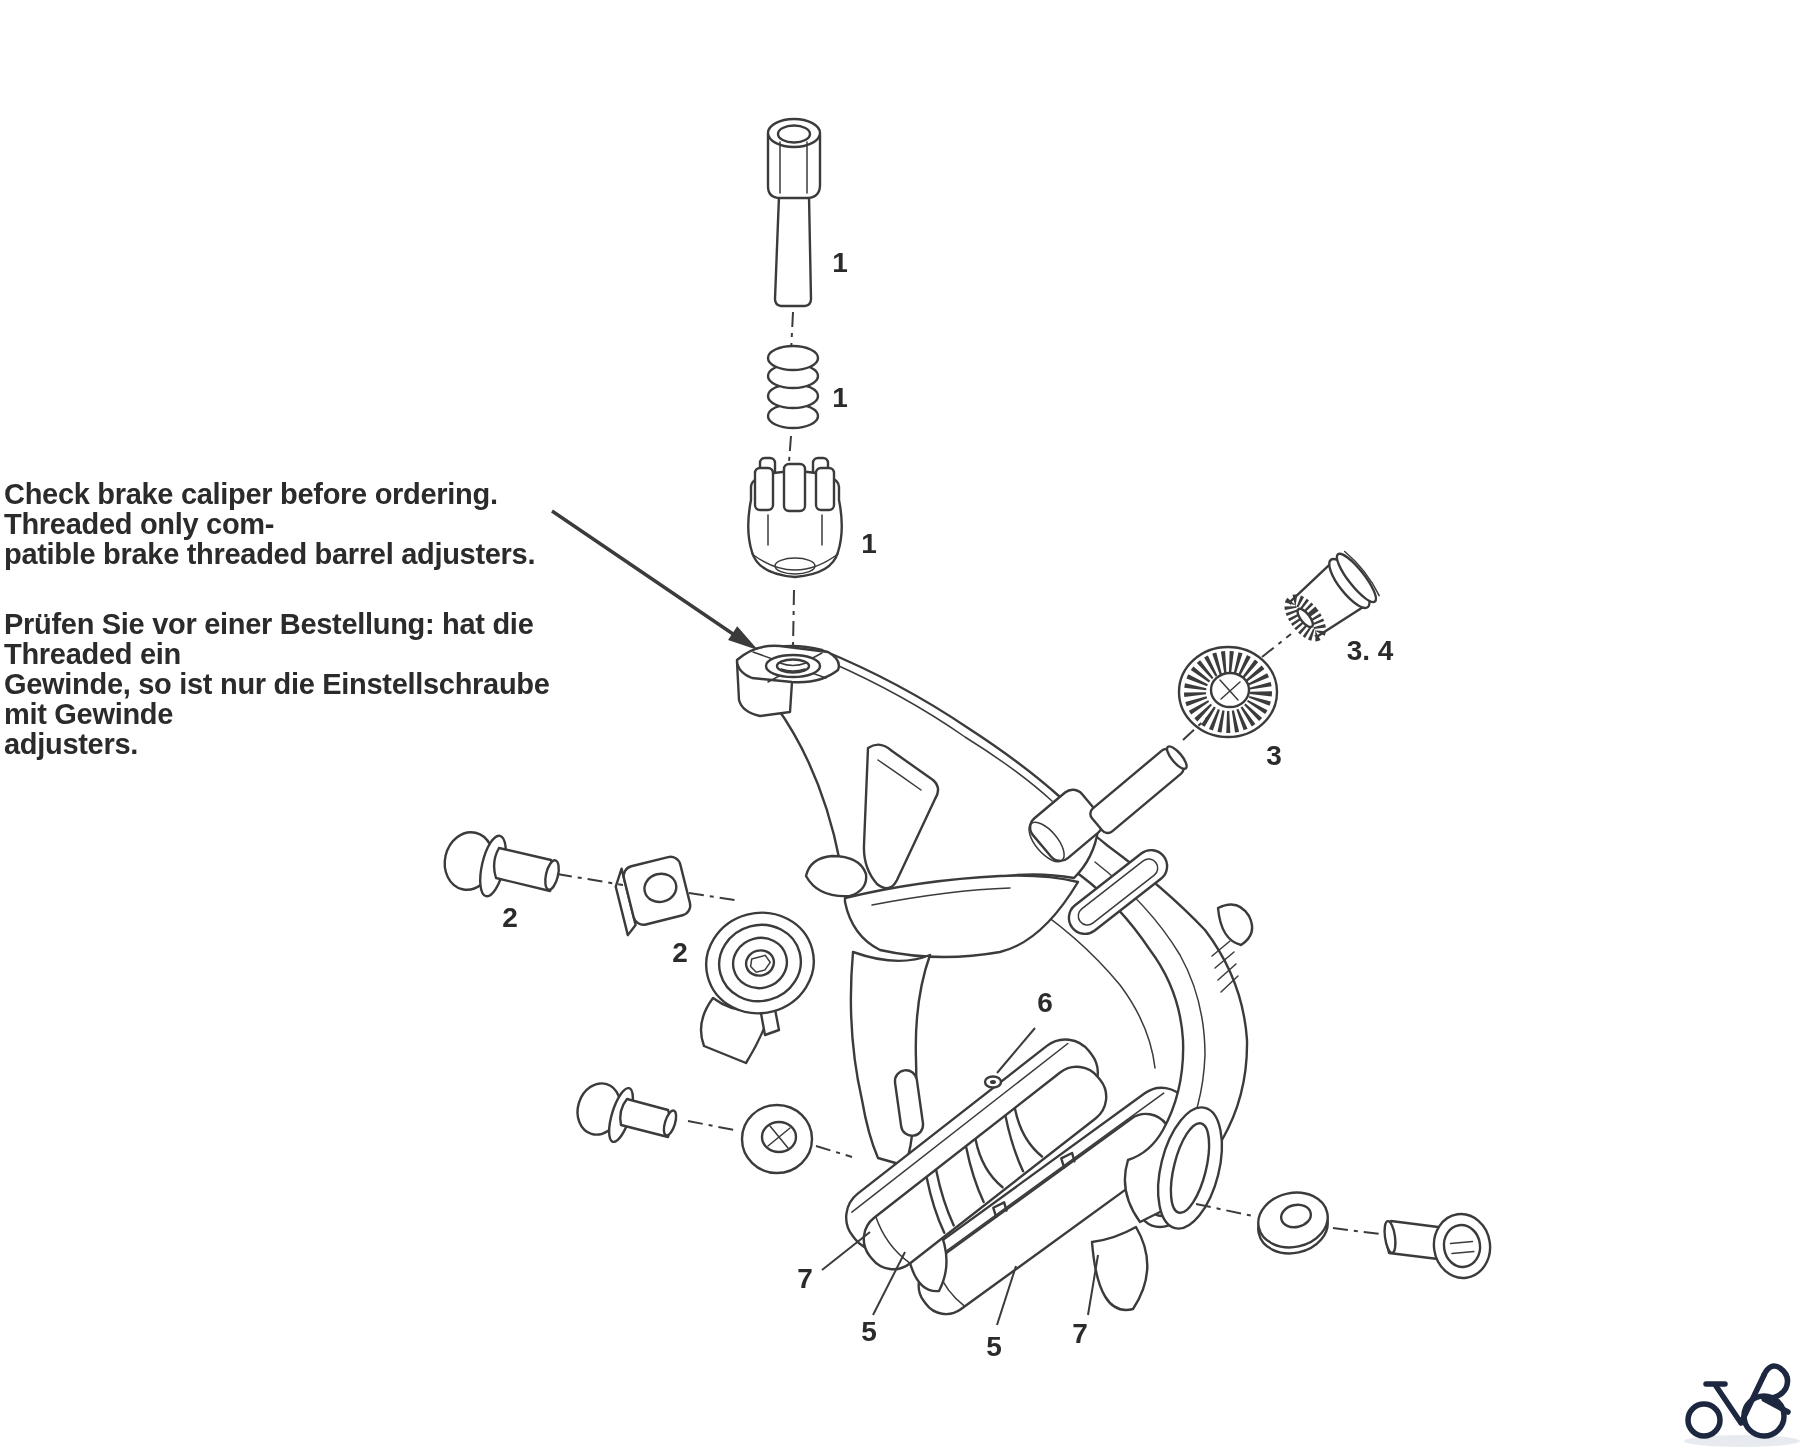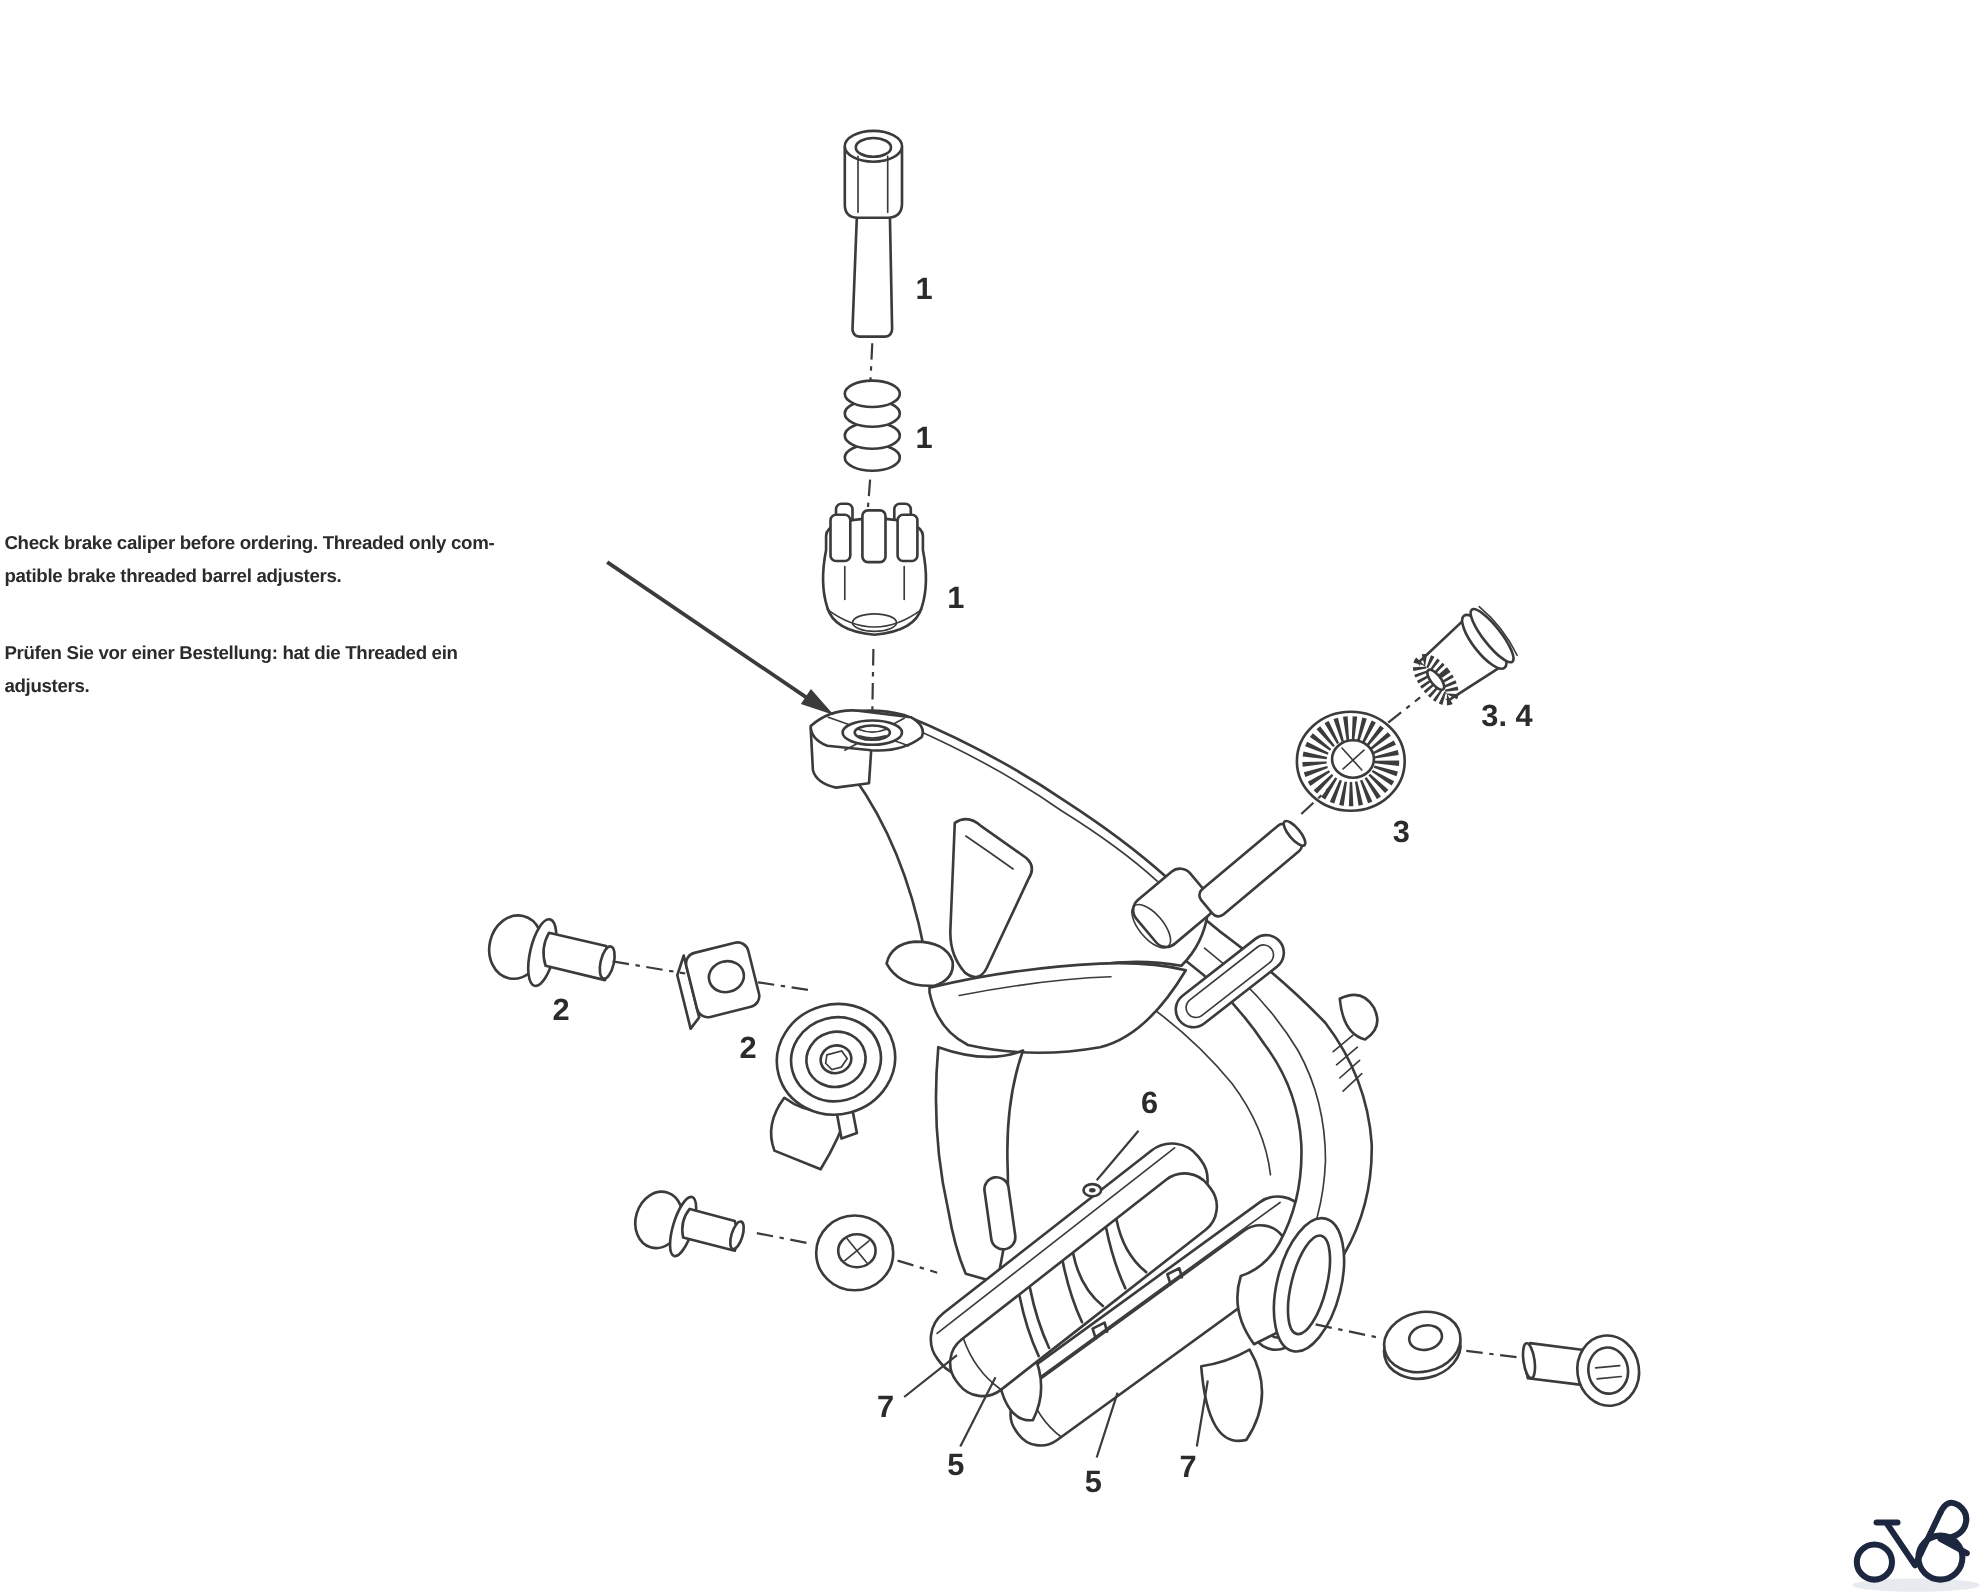--- a/index.html
+++ b/index.html
@@ -1,19 +1,19 @@
 <!DOCTYPE html>
 <html><head>
 <meta charset="utf-8">
 <style>
   html,body{margin:0;padding:0;background:#fff;}
   .page{position:relative;width:1800px;height:1450px;background:#ffffff;overflow:hidden;
         font-family:"Liberation Sans",sans-serif;}
   .note{position:absolute;left:4px;top:479px;width:580px;color:#2b2b2b;
-        font-size:17px;line-height:30px;font-weight:700;letter-spacing:-0.3px;}
+        font-size:29px;line-height:30px;font-weight:700;letter-spacing:-0.3px;}
   .note .de{margin-top:40px;}
   svg{position:absolute;left:0;top:0;}
   .ln{stroke:#3b3b3b;fill:#ffffff;stroke-width:2.4;stroke-linejoin:round;stroke-linecap:round;}
   .lnn{stroke:#3b3b3b;fill:none;stroke-width:2.4;stroke-linejoin:round;stroke-linecap:round;}
   .thin{stroke:#3b3b3b;fill:none;stroke-width:1.5;stroke-linecap:round;}
   .dash{stroke:#3b3b3b;fill:none;stroke-width:2;stroke-dasharray:15 6 4 6;}
   .callout{font:700 28px "Liberation Sans",sans-serif;fill:#2b2b2b;}
   .leader{stroke:#3b3b3b;stroke-width:2;fill:none;}
   .logo{stroke:#1d2840;fill:none;stroke-width:5.5;stroke-linecap:round;stroke-linejoin:round;}
 </style>
@@ -22,20 +22,21 @@
 
 <div class="page">
 
 <div class="note">
   <div class="en">
     <div>Check brake caliper before ordering. Threaded only com-</div>
     <div>patible brake threaded barrel adjusters.</div>
   </div>
   <div class="de">
     <div>Prüfen Sie vor einer Bestellung: hat die Threaded ein</div>
+    <div>Gewinde, so ist nur die Einstellschraube mit Gewinde</div>
     <div>adjusters.</div>
   </div>
 </div>
 
 <svg width="1800" height="1450" viewBox="0 0 1800 1450">
   <defs>
     <pattern id="thV" width="36" height="7" patternUnits="userSpaceOnUse">
       <path d="M0,3.5 H36" stroke="#3b3b3b" stroke-width="1.8"></path>
     </pattern>
     <pattern id="thA" width="40" height="6.5" patternUnits="userSpaceOnUse" patternTransform="rotate(104)">

